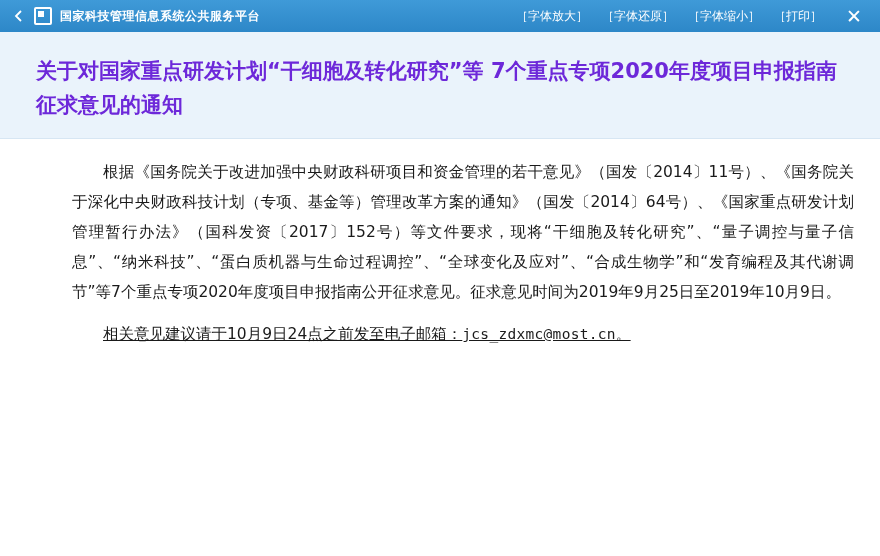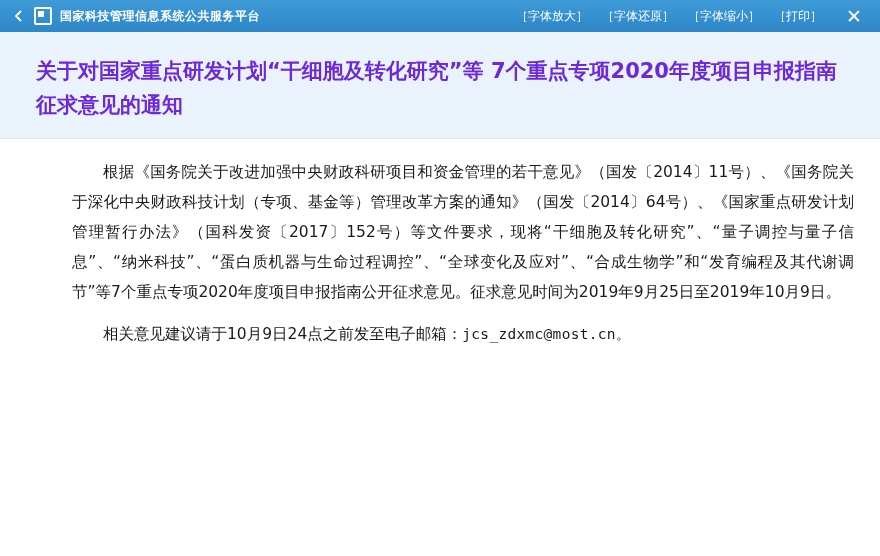--- a/index.html
+++ b/index.html
@@ -136,20 +136,21 @@
     font-size: 15.5px;
     line-height: 30px;
     color: #1a1a1a;
     text-align: justify;
     text-indent: 2em;
     margin: 0 0 12px 0;
     font-family: "DejaVu Sans", sans-serif;
   }
   .para.mono-tail {
     text-indent: 2em;
+    text-decoration: underline;
   }
   .mail {
     font-family: "DejaVu Sans Mono", monospace;
     font-size: 14.5px;
     letter-spacing: 0.3px;
   }
 </style>
 </head>
 <body>
 

